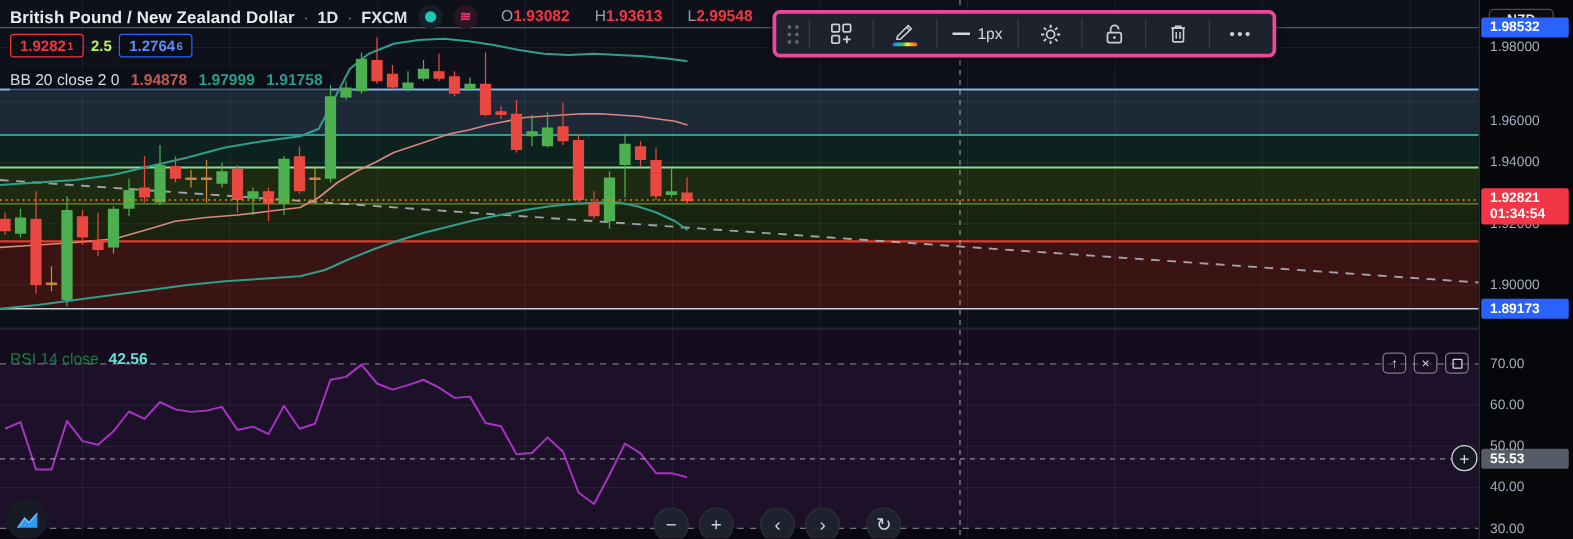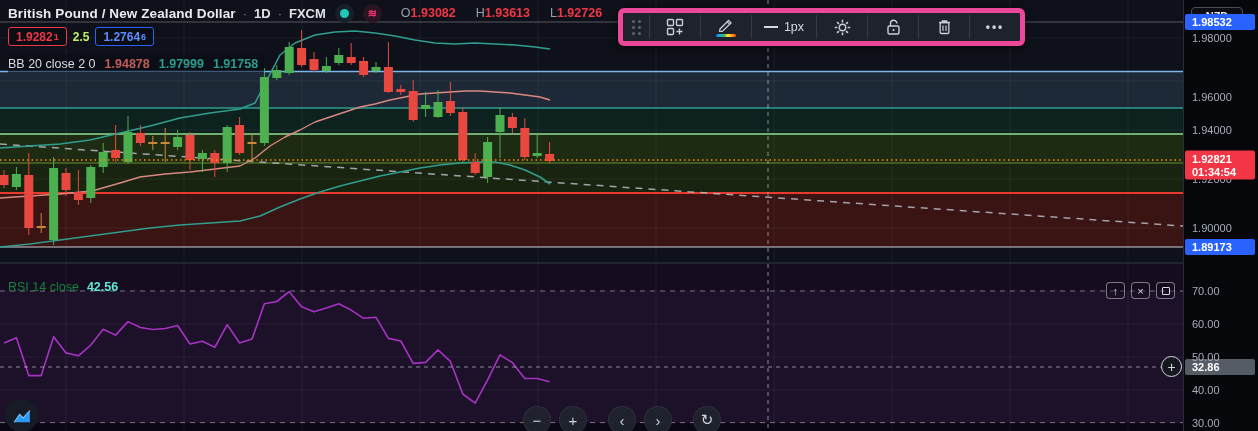--- a/index.html
+++ b/index.html
@@ -25,21 +25,21 @@
   .quote-box.ask { border:1px solid #2962ff; color:#5b8cff; }
   .quote-box sup { font-size:9px; margin-left:1px; }
   .spread { color:#bef264; font-size:12px; font-weight:600; }
   .hdr-row3 { position:absolute; left:8px; top:55px; display:flex; align-items:center; gap:9px; z-index:30; font-size:12.5px;
               background:rgba(10,13,20,.55); padding:2px 6px 2px 0; }
   .bb-label { color:#d8dbe1; }
   .bb-basis { color:#c05c55; font-weight:600; }
   .bb-band  { color:#2a9d8f; font-weight:600; }
 
   
-  .fl-toolbar { position:absolute; left:618px; top:8px; height:38px; background:#1e222d; border:5px solid #ec4899;
+  .fl-toolbar { position:absolute; left:618px; top:8px; height:38px; background:#1e222d; border:3px solid #ec4899;
                 border-radius:6px; display:flex; align-items:center; padding:0 6px; gap:2px; z-index:40;
                 box-shadow:0 2px 8px rgba(0,0,0,.55); }
   .tb-btn { width:38px; height:30px; display:flex; flex-direction:column; align-items:center; justify-content:center;
             border-radius:4px; color:#c9ced8; cursor:pointer; position:relative; }
   .tb-grip { width:14px; height:30px; display:flex; align-items:center; justify-content:center; }
   .grip-dots { display:grid; grid-template-columns:3px 3px; grid-gap:3px; }
   .grip-dots i { width:3px; height:3px; border-radius:50%; background:#5d6370; }
   .tb-sep { width:1px; height:24px; background:#363a45; margin:0 4px; }
   .rainbow { width:20px; height:3px; border-radius:2px; margin-top:2px;
              background:linear-gradient(90deg,#2962ff,#00bcd4,#4caf50,#ffeb3b,#ff9800,#f44336); }
@@ -229,21 +229,21 @@
     <span class="sym-meta">1D</span>
     <span class="sym-sep">·</span>
     <span class="sym-meta">FXCM</span>
     <span class="chip">
         <span class="dot"></span>
       </span>
     <span class="chip pink">≋</span>
     <span class="ohlc">
       <span><span class="lab">O</span><span class="val">1.93082</span></span>
       <span><span class="lab">H</span><span class="val">1.93613</span></span>
-      <span><span class="lab">L</span><span class="val">1.92726</span></span>
+      <span><span class="lab">L</span><span class="val">2.99548</span></span>
       <span><span class="lab">C</span><span class="val">1.92821</span></span>
       <span class="val">-0.00316 (-0.16%)</span>
     </span>
   </div>
 
   <div class="hdr-row2">
     <span class="quote-box bid">
       <span>1.9282</span>
         <sup>1</sup>
     </span>
@@ -336,21 +336,21 @@
       <span>1.98532</span>
     </div>
     <div class="badge red" style="top:165px;">
       <span>1.92821</span>
       <span>01:34:54</span>
     </div>
     <div class="badge blue" style="top:247px;">
       <span>1.89173</span>
     </div>
     <div class="badge gray" style="top:367px;">
-      <span>32.86</span>
+      <span>55.53</span>
     </div>
     <div id="rsi-axis-labels">
         <div class="ax-label" style="top: 291px;">70.00</div>
         <div class="ax-label" style="top: 324px;">60.00</div>
         <div class="ax-label" style="top: 357px;">50.00</div>
         <div class="ax-label" style="top: 390px;">40.00</div>
         <div class="ax-label" style="top: 423px;">30.00</div>
       </div>
   </div>
 

